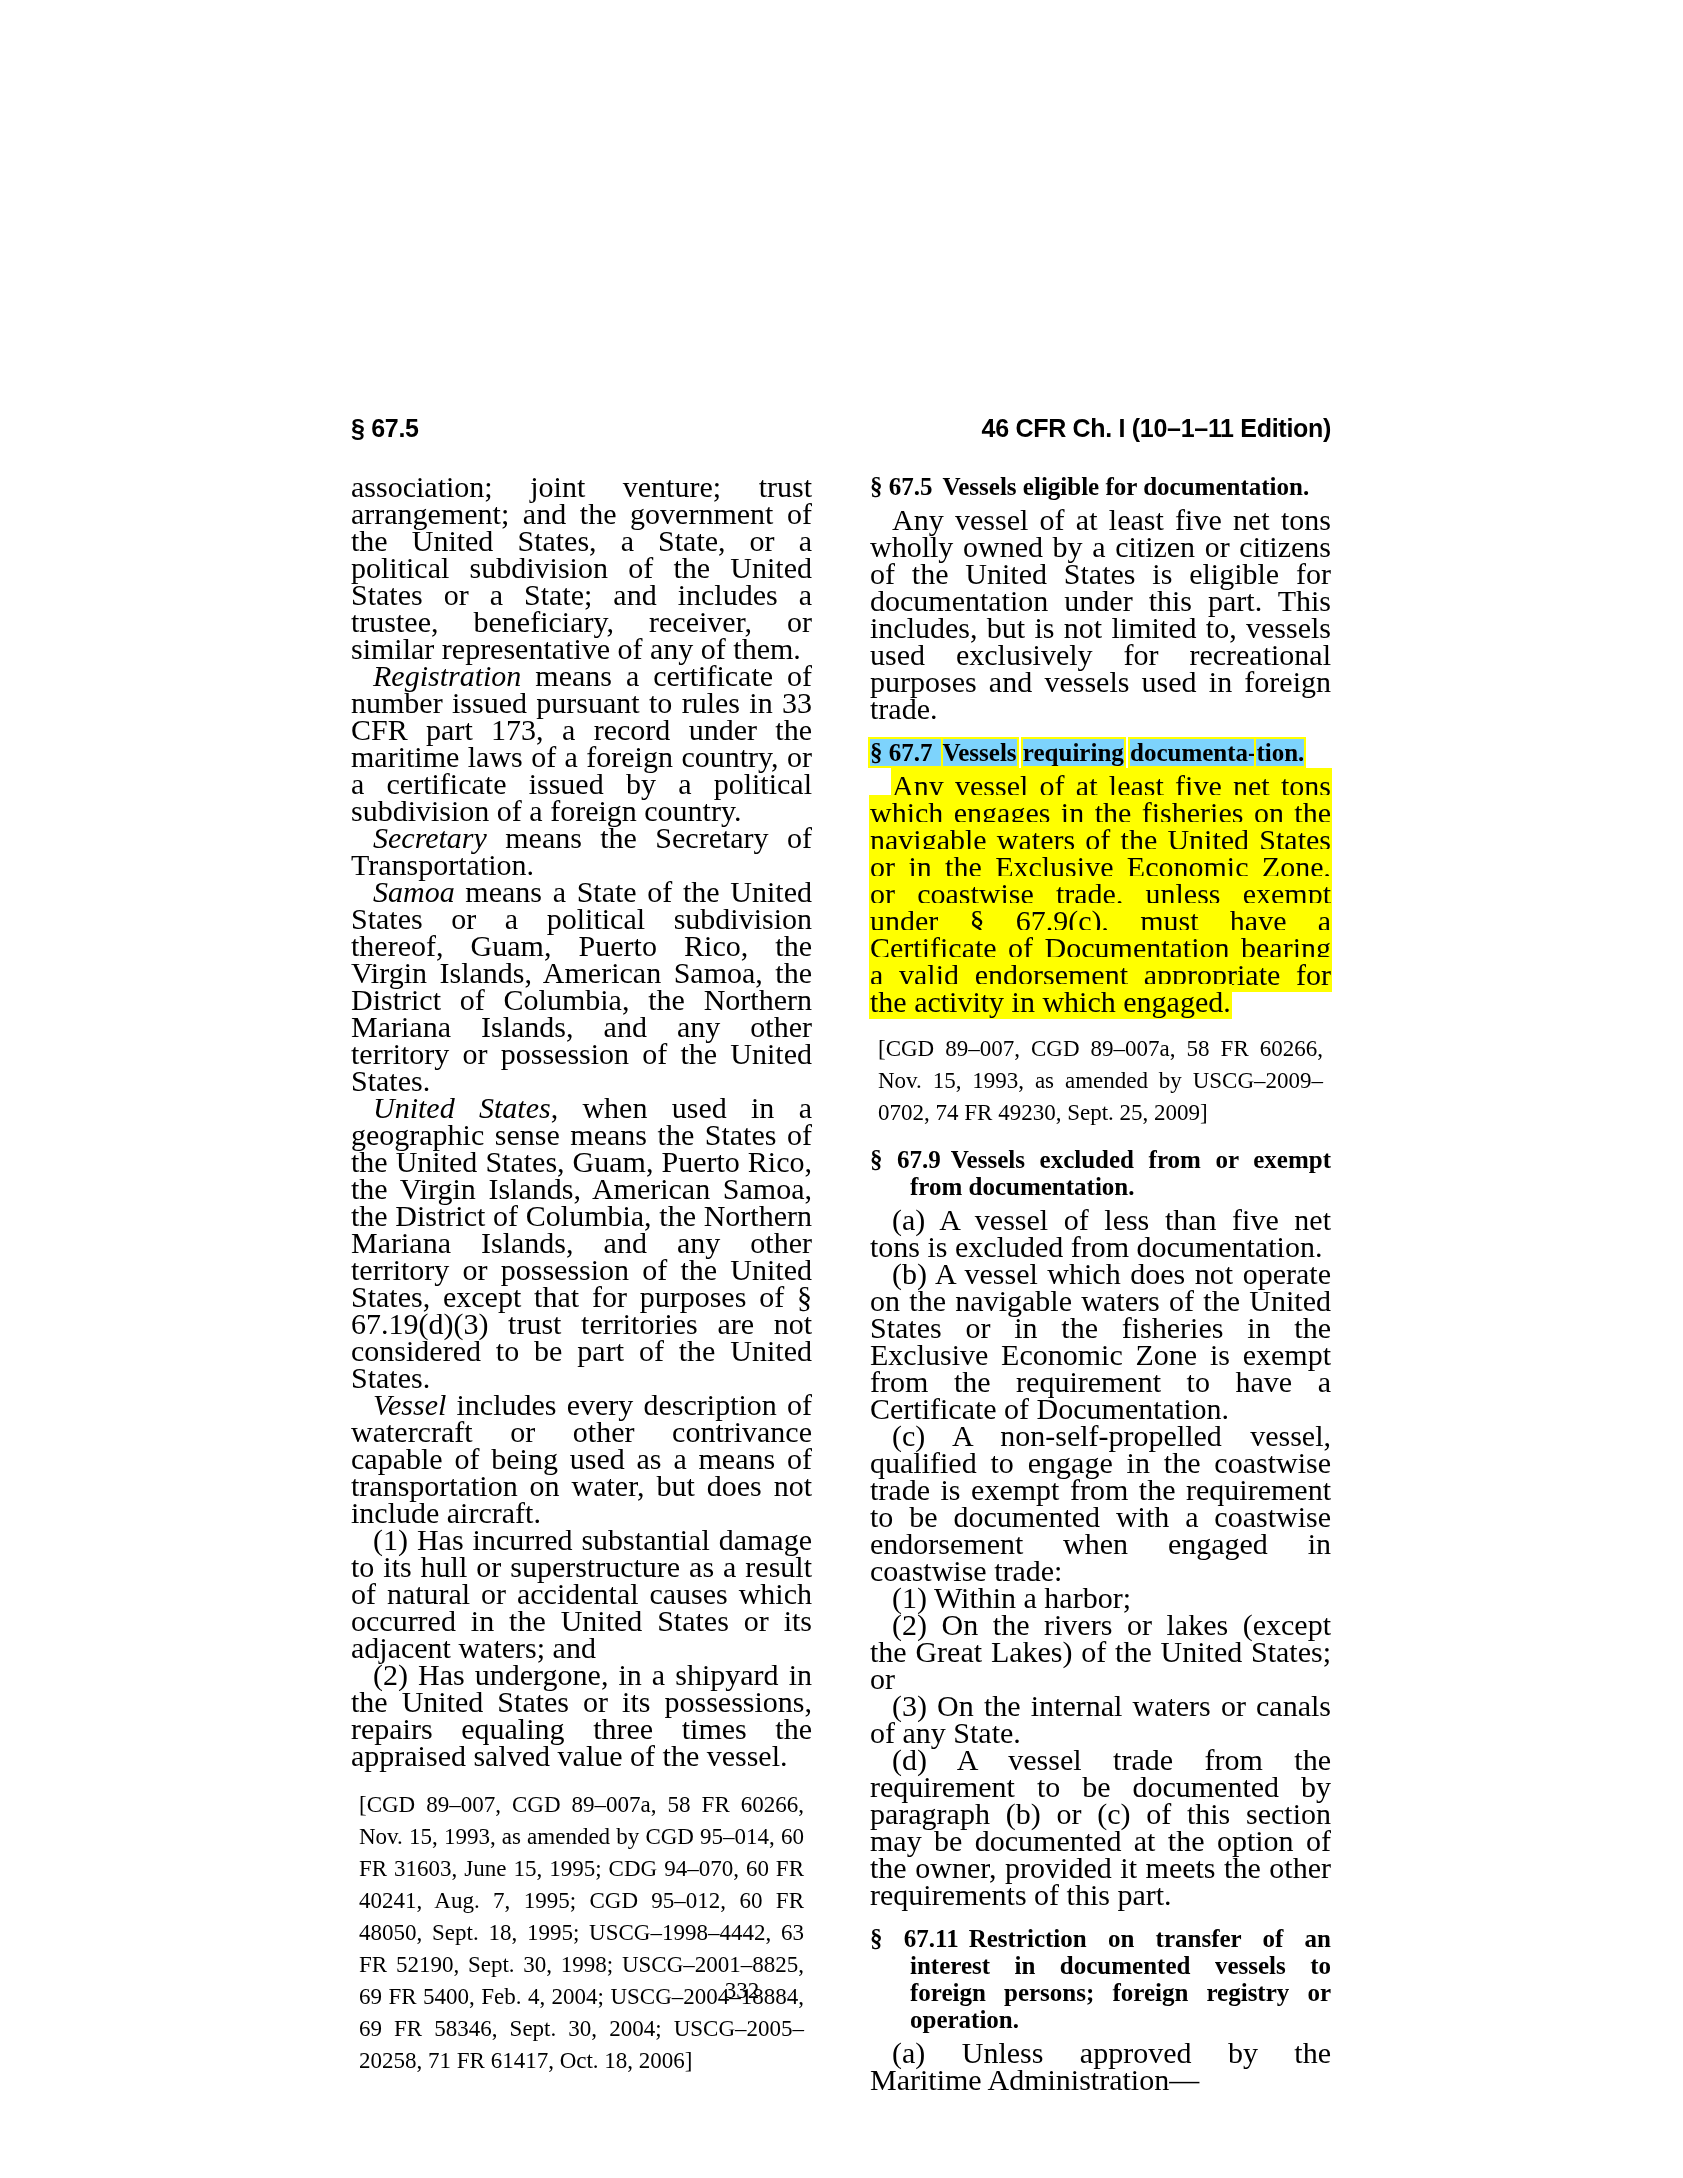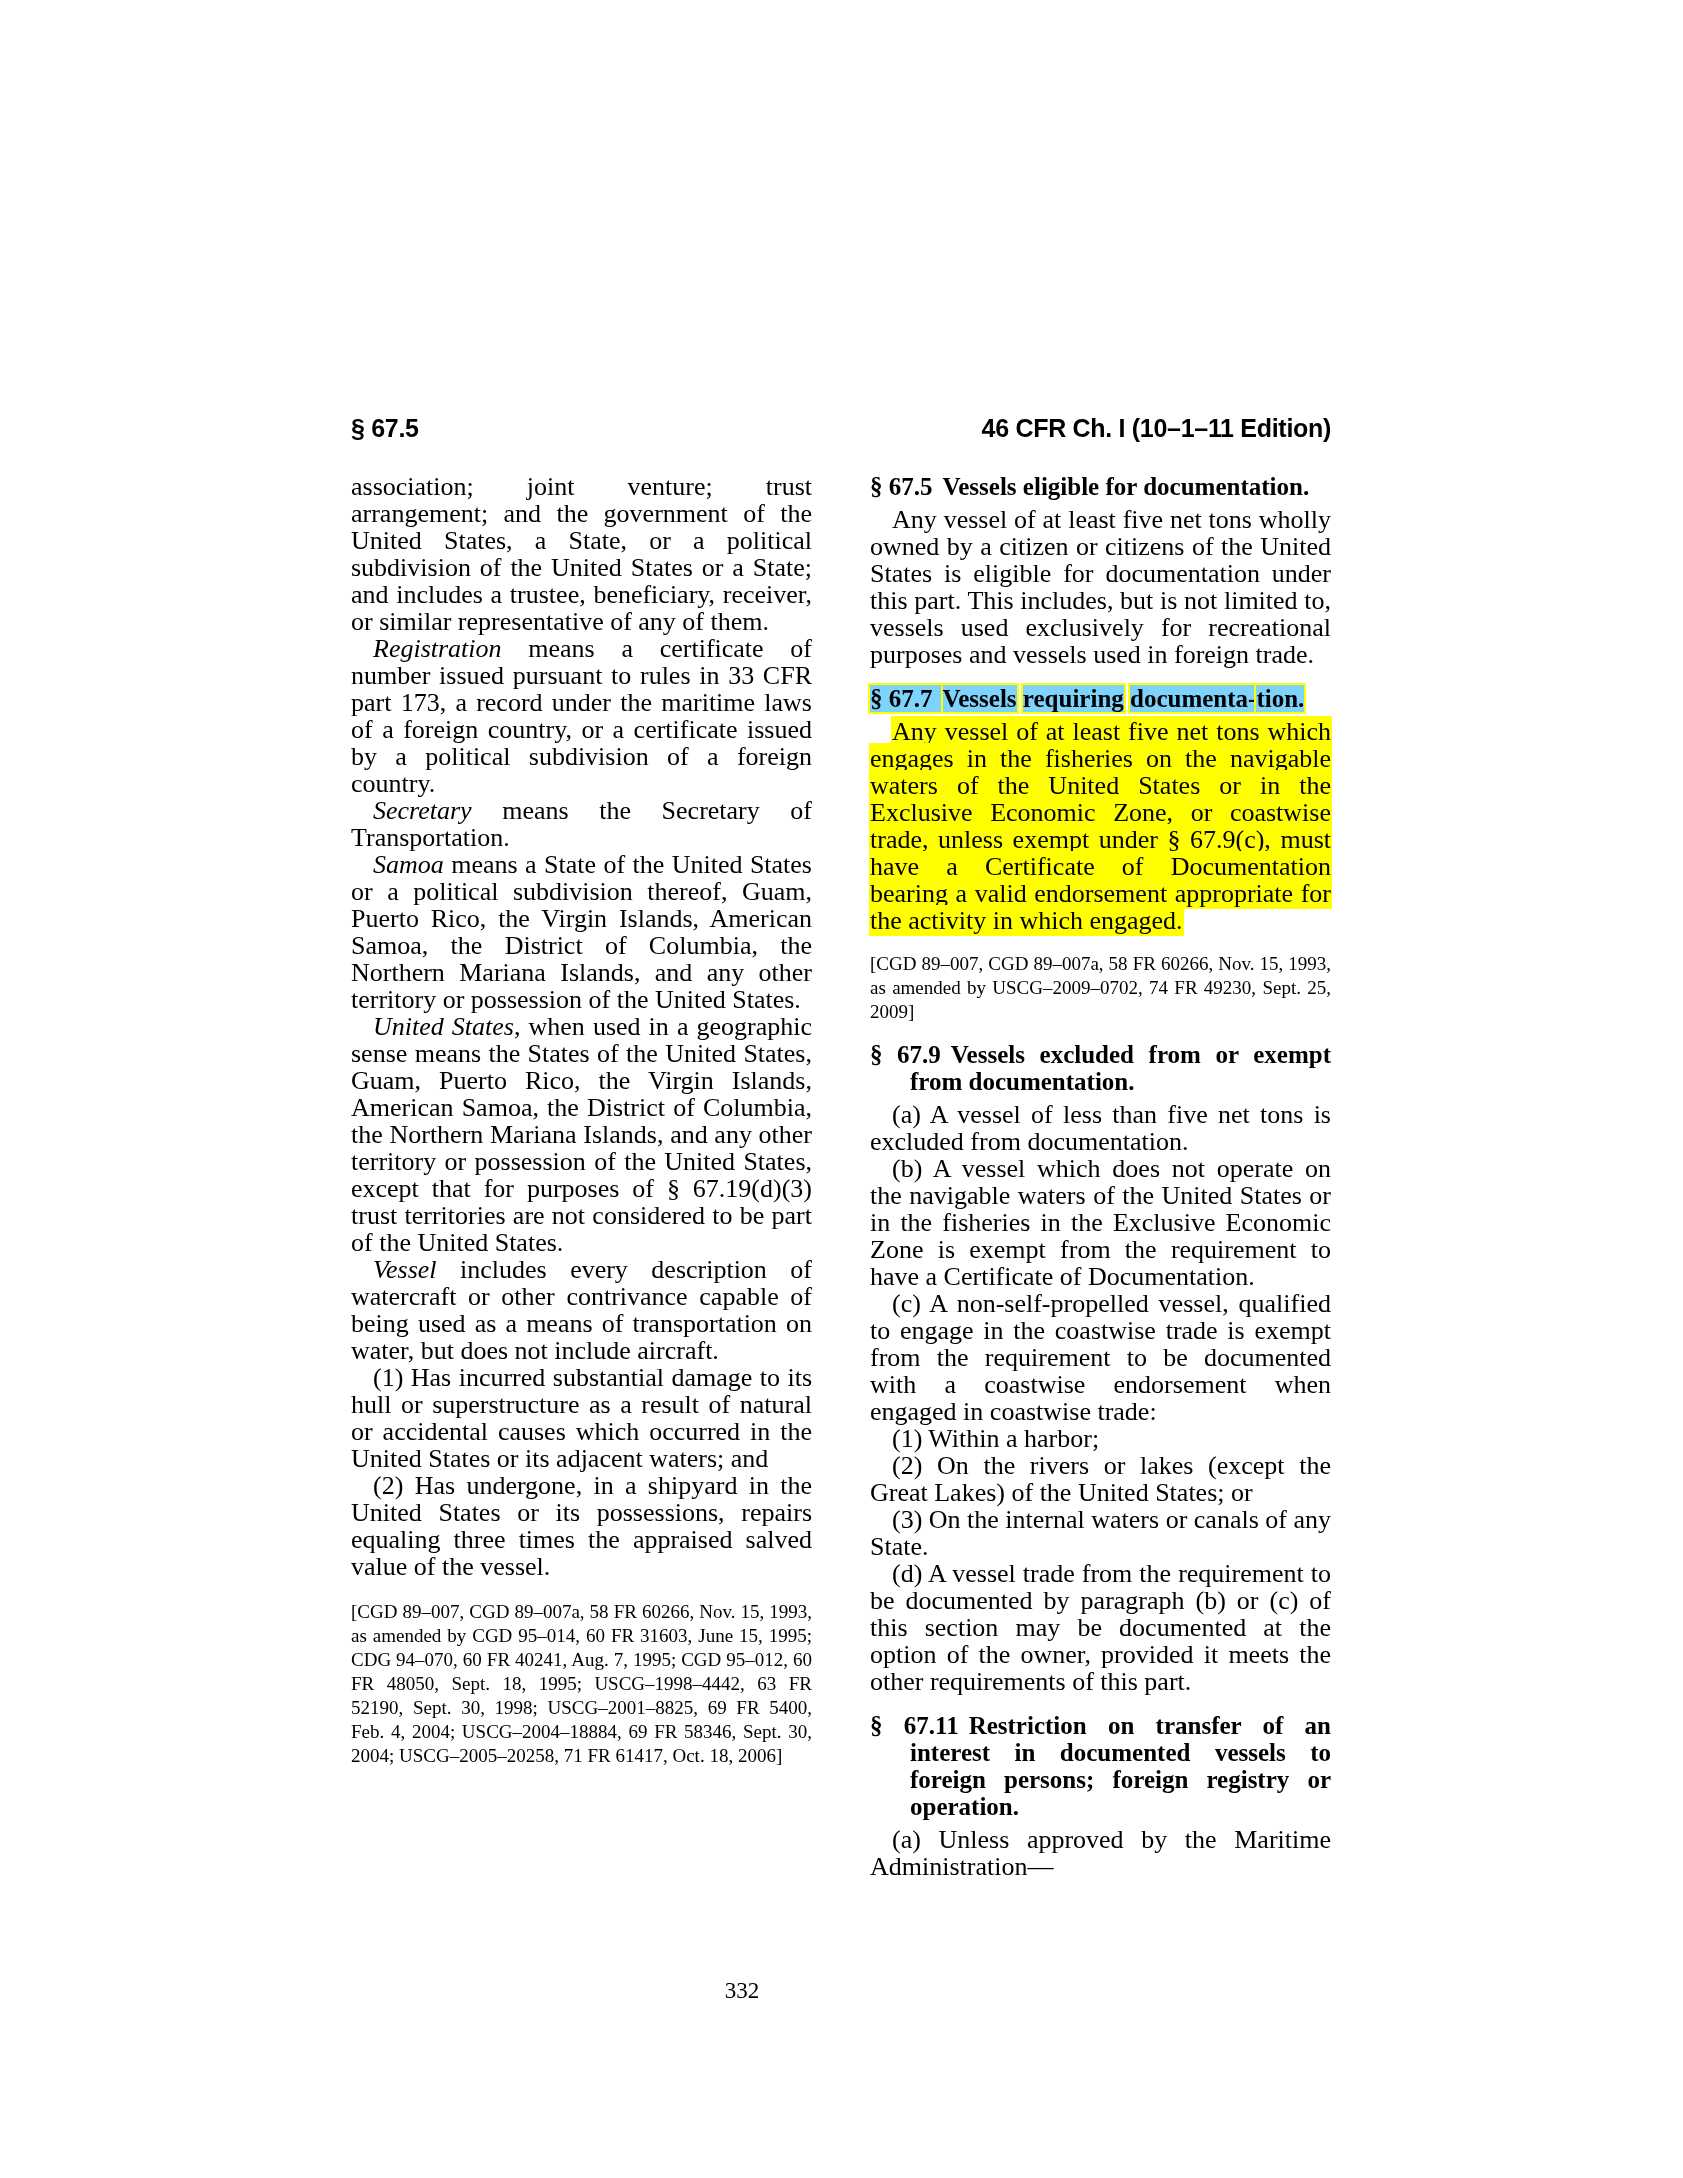--- a/index.html
+++ b/index.html
@@ -50,21 +50,21 @@
     display: flex;
     justify-content: space-between;
   }
   .col {
     width: 461px;
     position: relative;
   }
 
   p {
     margin: 0;
-    font-size: 26px;
+    font-size: 30px;
     line-height: 27px;
     text-align: justify;
     text-justify: inter-word;
     hyphens: none;
     -webkit-hyphens: none;
   }
 
   p.body-para {
     text-indent: 22px;
   }
@@ -90,24 +90,24 @@
   }
   .sec-head .sec-no {
     font-weight: bold;
     white-space: nowrap;
     padding-right: 10px;
   }
   .sec-head.first { margin-top: 0; }
 
   
   .cite {
-    font-size: 19px;
-    line-height: 24px;
+    font-size: 23px;
+    line-height: 32px;
     text-align: justify;
-    margin: 0;
+    margin: 8px;
     margin-top: 20px;
     text-indent: 0;
   }
   .cite.tight { margin-top: 18px; }
   .hl-head {
     background: transparent;
   }
   .hl-head .sec-no,
   .hl-head .w {
     background: #7dd3fc;

